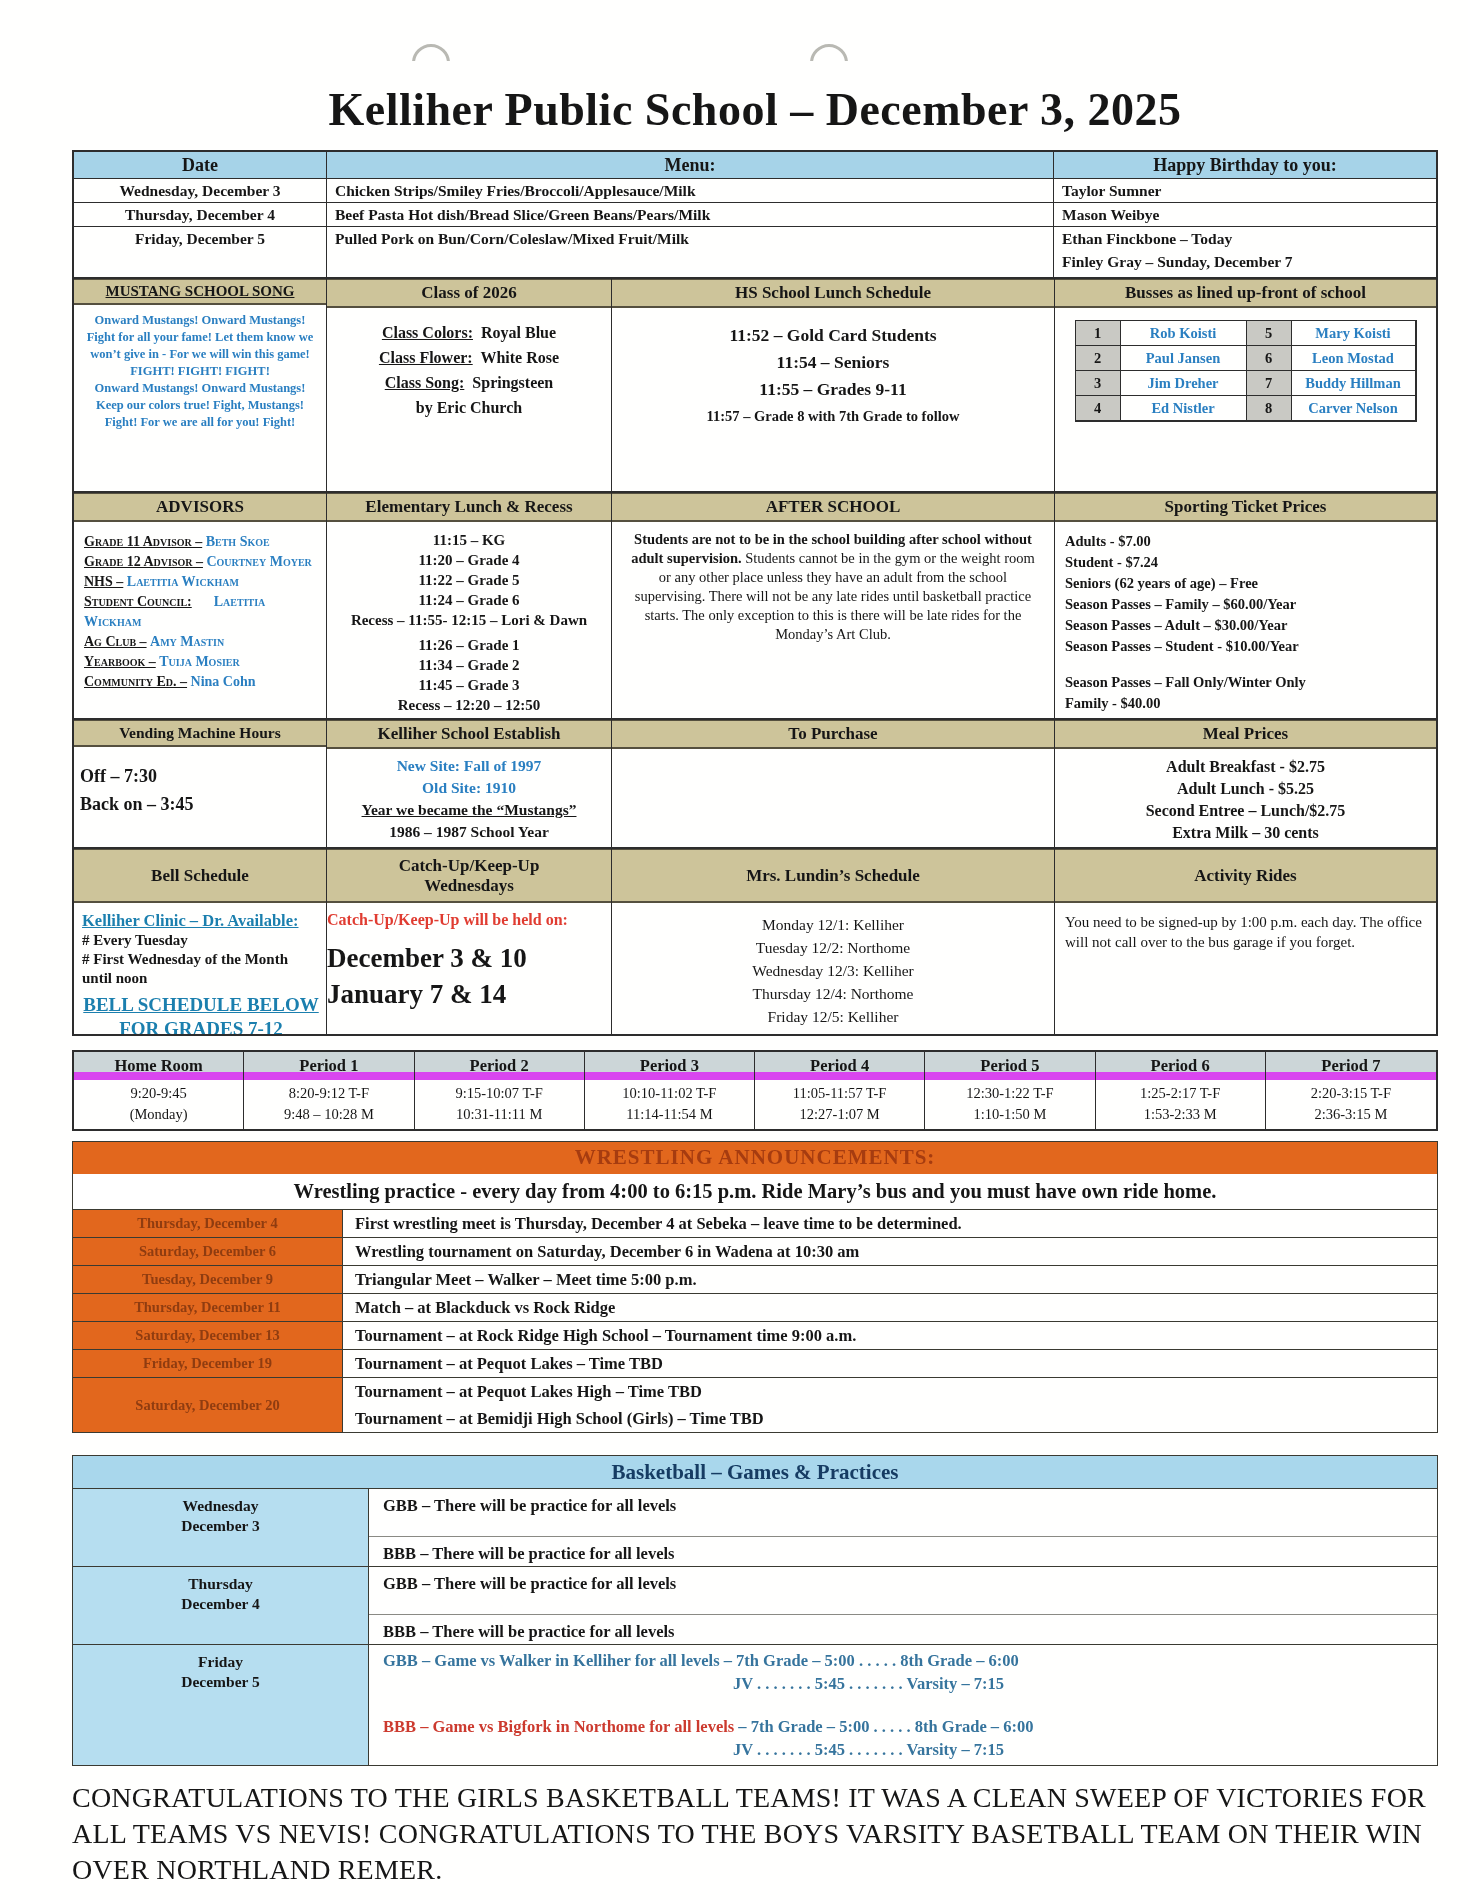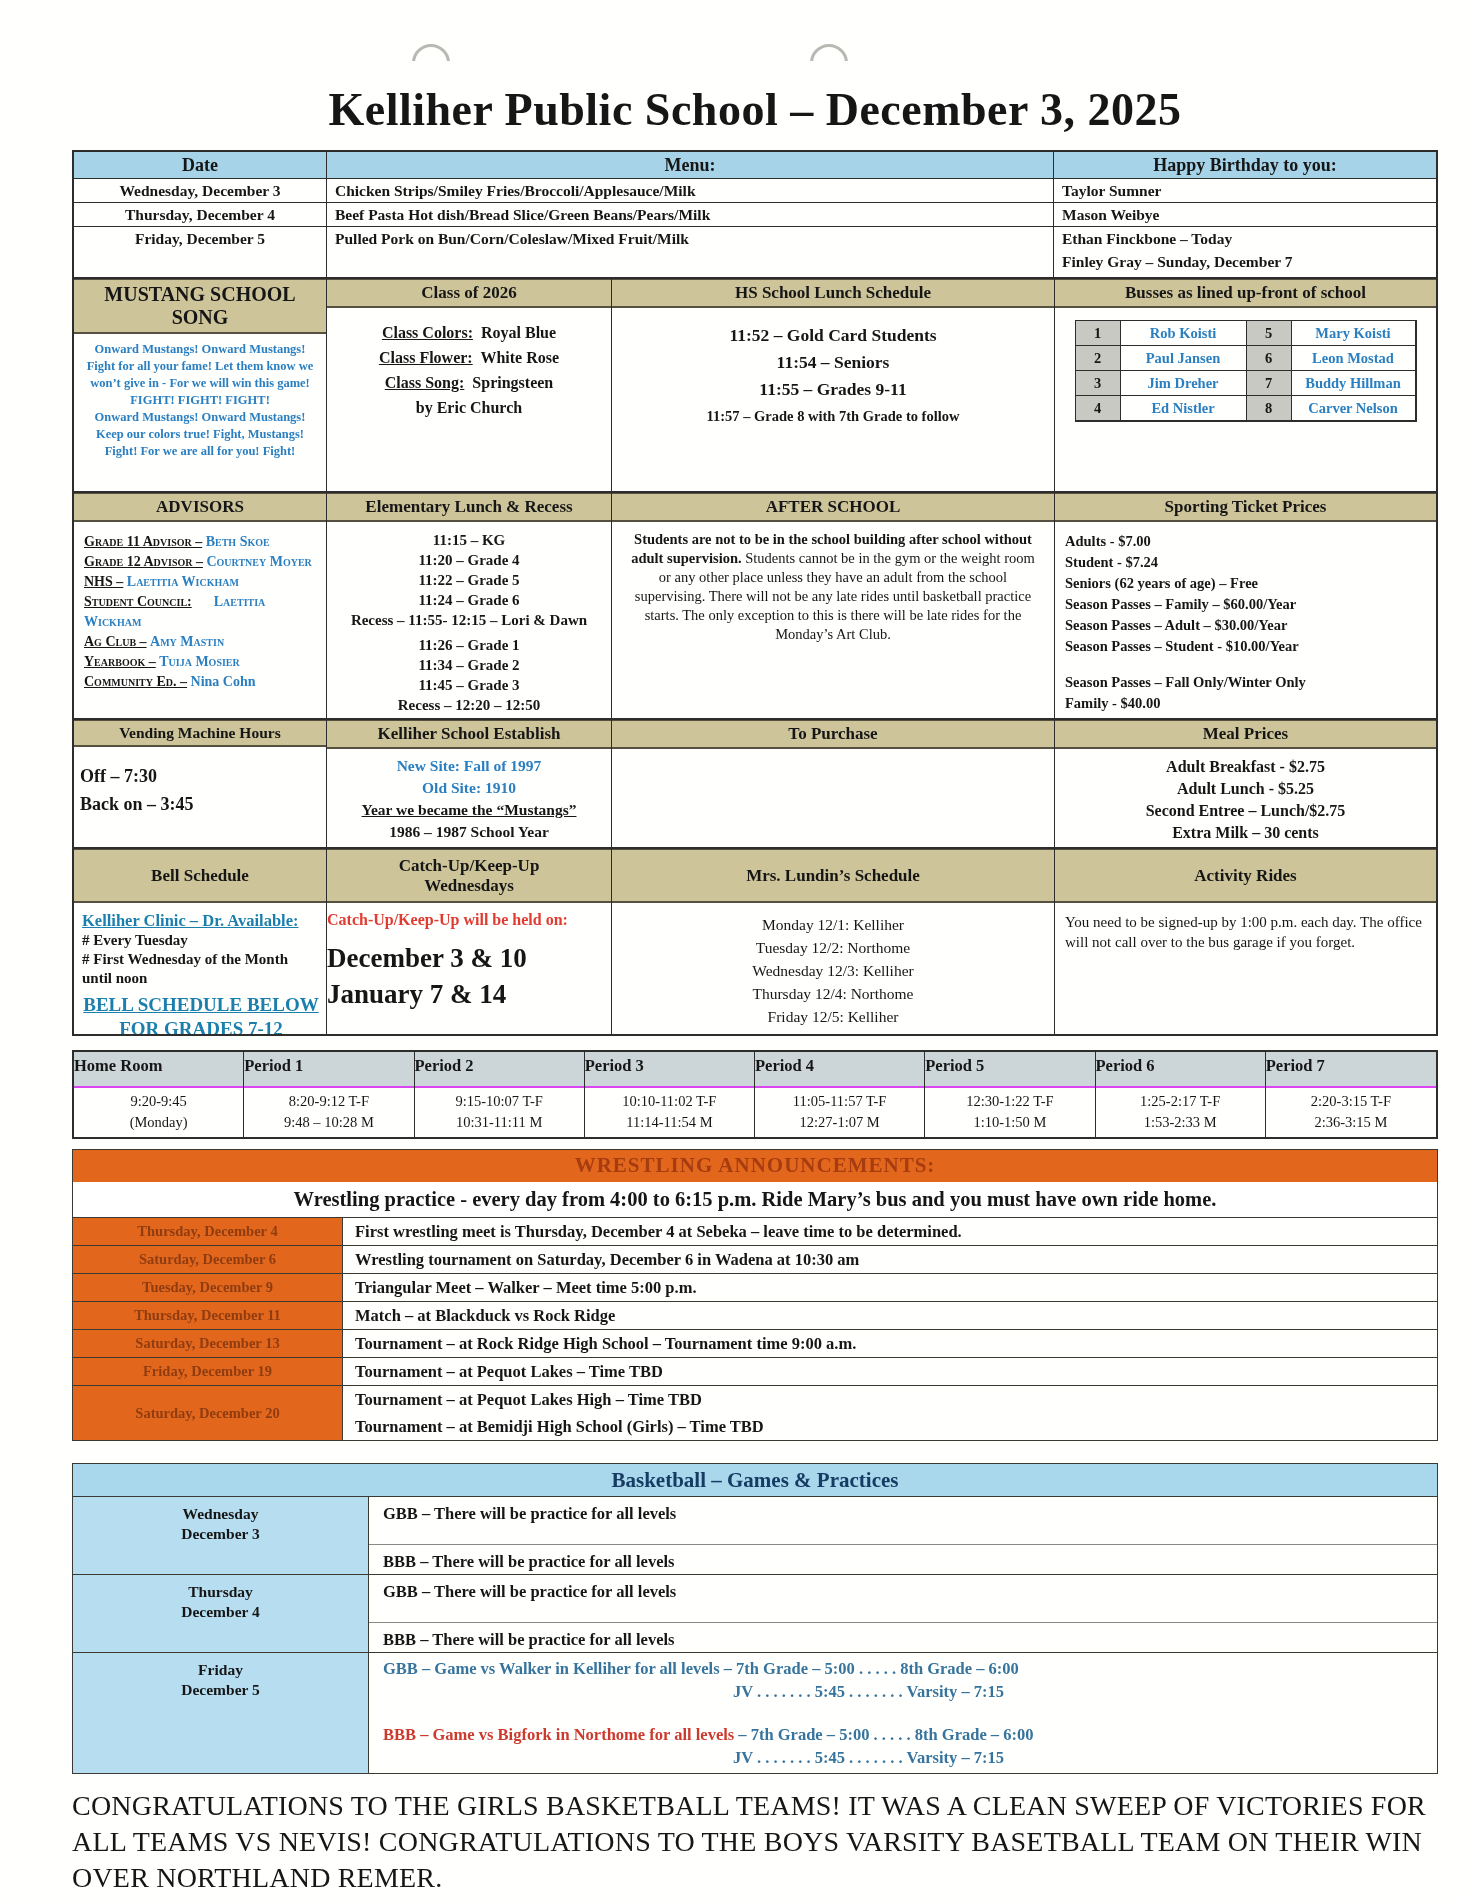--- a/index.html
+++ b/index.html
@@ -86,21 +86,21 @@
   .catch-notice { color: #e03c31; font-weight: bold; font-size: 16px; margin-top: 8px; }
   .catch-date { font-weight: bold; font-size: 27px; margin-top: 14px; }
   .catch-date2 { margin-top: 5px; }
   .lundin-body { text-align: center; font-size: 15.5px; line-height: 23px; padding-top: 10px; }
   .act-body { font-size: 15px; line-height: 20px; padding: 9px 10px 0 10px; }
 
   
   .t-periods { margin-top: 14px; grid-template-columns: repeat(8, 1fr); border: 2.5px solid #2d2d2d; }
   .pcol { border-right: 1.5px solid #2d2d2d; }
   .pcol.last { border-right: none; }
-  .phead { background: #ccd6d8; border-bottom: 2px solid #d946ef; font-weight: bold; font-size: 16.5px; text-align: left; height: 36px; line-height: 27px; }
+  .phead { background: #ccd6d8; border-bottom: 8px solid #d946ef; font-weight: bold; font-size: 16.5px; text-align: center; height: 28px; line-height: 27px; }
   .pbody { text-align: center; font-size: 14.5px; line-height: 21px; padding: 3px 0 4px 0; }
 
   
   .wrestling { margin-top: 10px; border: 1.5px solid #3a3a32; }
   .wr-banner { background: #e2671d; color: #a63c10; font-weight: bold; font-size: 21px; text-align: center; letter-spacing: 1px; height: 32px; line-height: 31px; }
   .wr-practice { background: #fff; font-weight: bold; font-size: 20.5px; text-align: center; height: 36px; line-height: 35px; border-bottom: 1.5px solid #3a3a32; }
   .wr-row { display: grid; grid-template-columns: 270px 1fr; border-bottom: 1.5px solid #3a3a32; }
   .wr-row:last-child { border-bottom: none; }
   .wr-date { background: #e2671d; color: #8f3c10; font-weight: bold; font-size: 14.5px; text-align: center; line-height: 26px; border-right: 1.5px solid #3a3a32; }
   .wr-text { font-weight: bold; font-size: 16.5px; padding-left: 12px; line-height: 27px; }
@@ -151,21 +151,21 @@
       <div class="cell dt tall rowend">Friday, December 5</div>
       <div class="cell mn tall rowend">Pulled Pork on Bun/Corn/Coleslaw/Mixed Fruit/Milk</div>
       <div class="cell bd tall last rowend">
         <div>Ethan Finckbone – Today</div>
         <div>Finley Gray – Sunday, December 7</div>
       </div>
     </div>
 
     <div class="gridtbl band band1">
       <div class="cell rowend">
-        <div class="tanhead" style="font-size:20px;">MUSTANG SCHOOL SONG</div>
+        <div class="tanhead" style="font-size:15px;text-decoration:underline;">MUSTANG SCHOOL SONG</div>
         <div class="song-body">
           <div>Onward Mustangs! Onward Mustangs!</div>
           <div>Fight for all your fame!  Let them know we</div>
           <div>won’t give in - For we will win this game!</div>
           <div>FIGHT! FIGHT! FIGHT!</div>
           <div>Onward Mustangs! Onward Mustangs!</div>
           <div>Keep our colors true!  Fight, Mustangs!</div>
           <div>Fight! For we are all for you!  Fight!</div>
         </div>
       </div>

